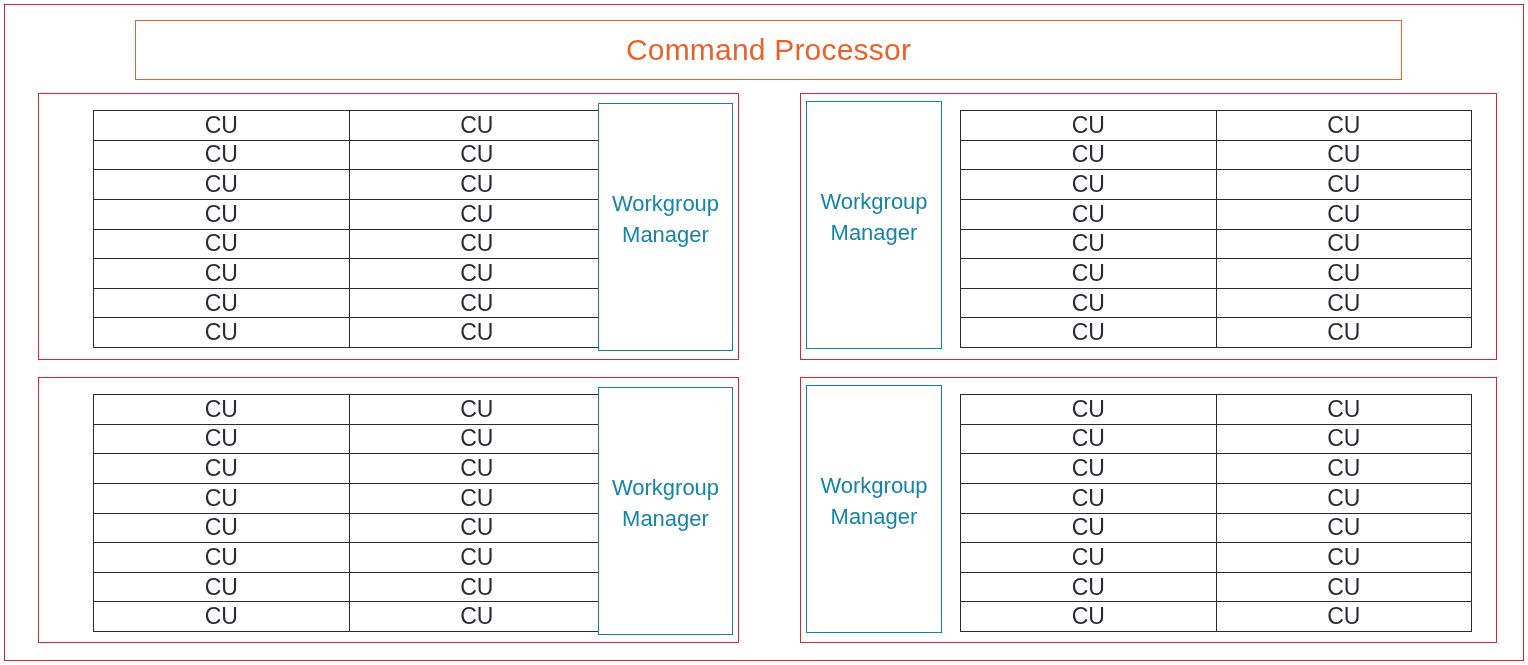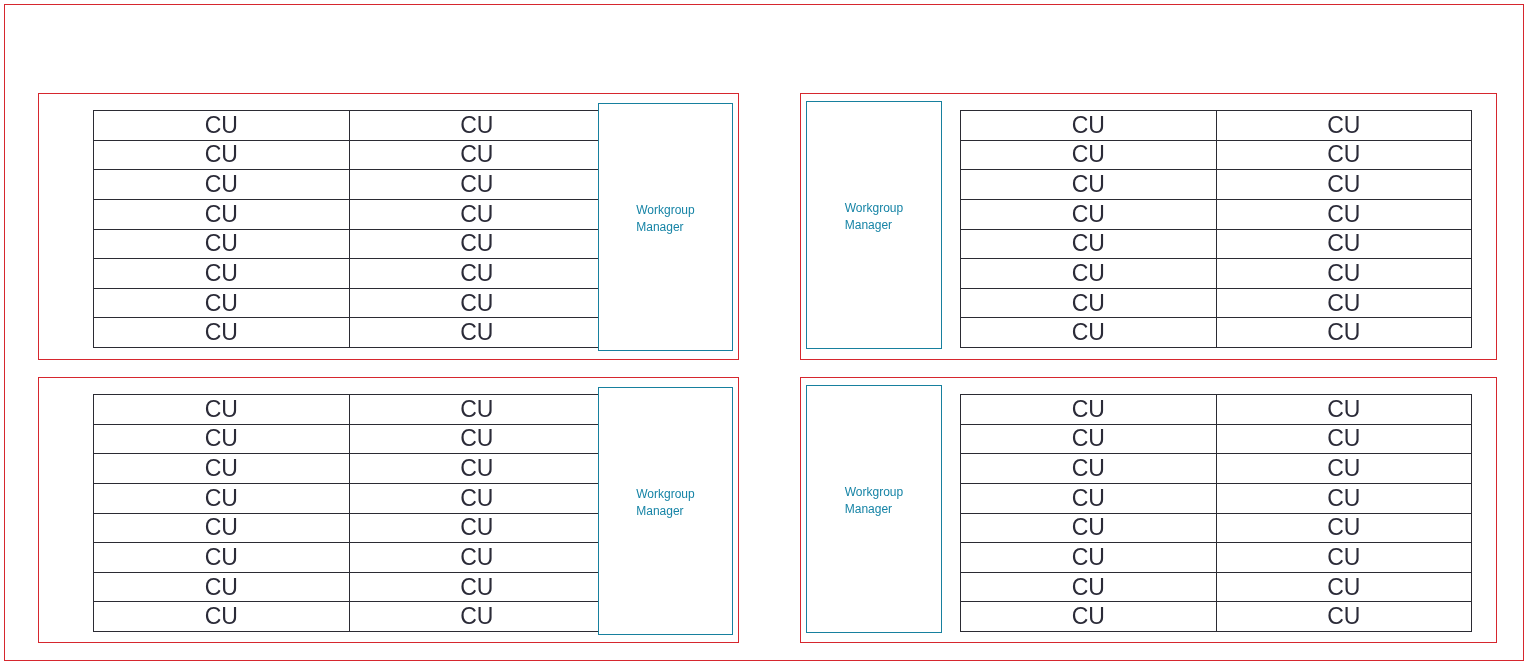--- a/index.html
+++ b/index.html
@@ -109,23 +109,23 @@
     position: absolute;
     border: 1.5px solid #17809E;
     box-sizing: border-box;
     background: #ffffff;
     display: flex;
     align-items: center;
     justify-content: center;
   }
   .wgm-label {
     color: #1684A6;
-    font-size: 12px;
+    font-size: 22px;
     line-height: 1.42;
-    text-align: left;
+    text-align: center;
     font-family: "Liberation Sans", sans-serif;
     
     transform: translateY(-8px);
     white-space: nowrap;
   }
 
   
   .layout-grid-left .cu-grid  { left: 42px;  top: 16px; width: 512px; height: 238px; }
   .layout-grid-left .wgm-box  { left: 559px; top: 9px;  width: 135px; height: 248px; }
 
@@ -133,20 +133,23 @@
   .layout-grid-right .wgm-box { left: 5px;   top: 7px;  width: 136px; height: 248px; }
   .layout-grid-right .cu-grid { left: 147px; top: 16px; width: 512px; height: 238px; }
 </style>
 </head>
 <body>
 
 <div id="canvas">
 
   <div class="outer-frame">
 
+    <div class="title-box">
+      <span class="title-text">Command Processor</span>
+    </div>
 
     <div class="quadrant q-tl">
       <div class="q-inner layout-grid-left">
         <div class="cu-grid">
             <div class="cu-cell">
               <span class="cu-label">CU</span>
             </div>
             <div class="cu-cell">
               <span class="cu-label">CU</span>
             </div>

